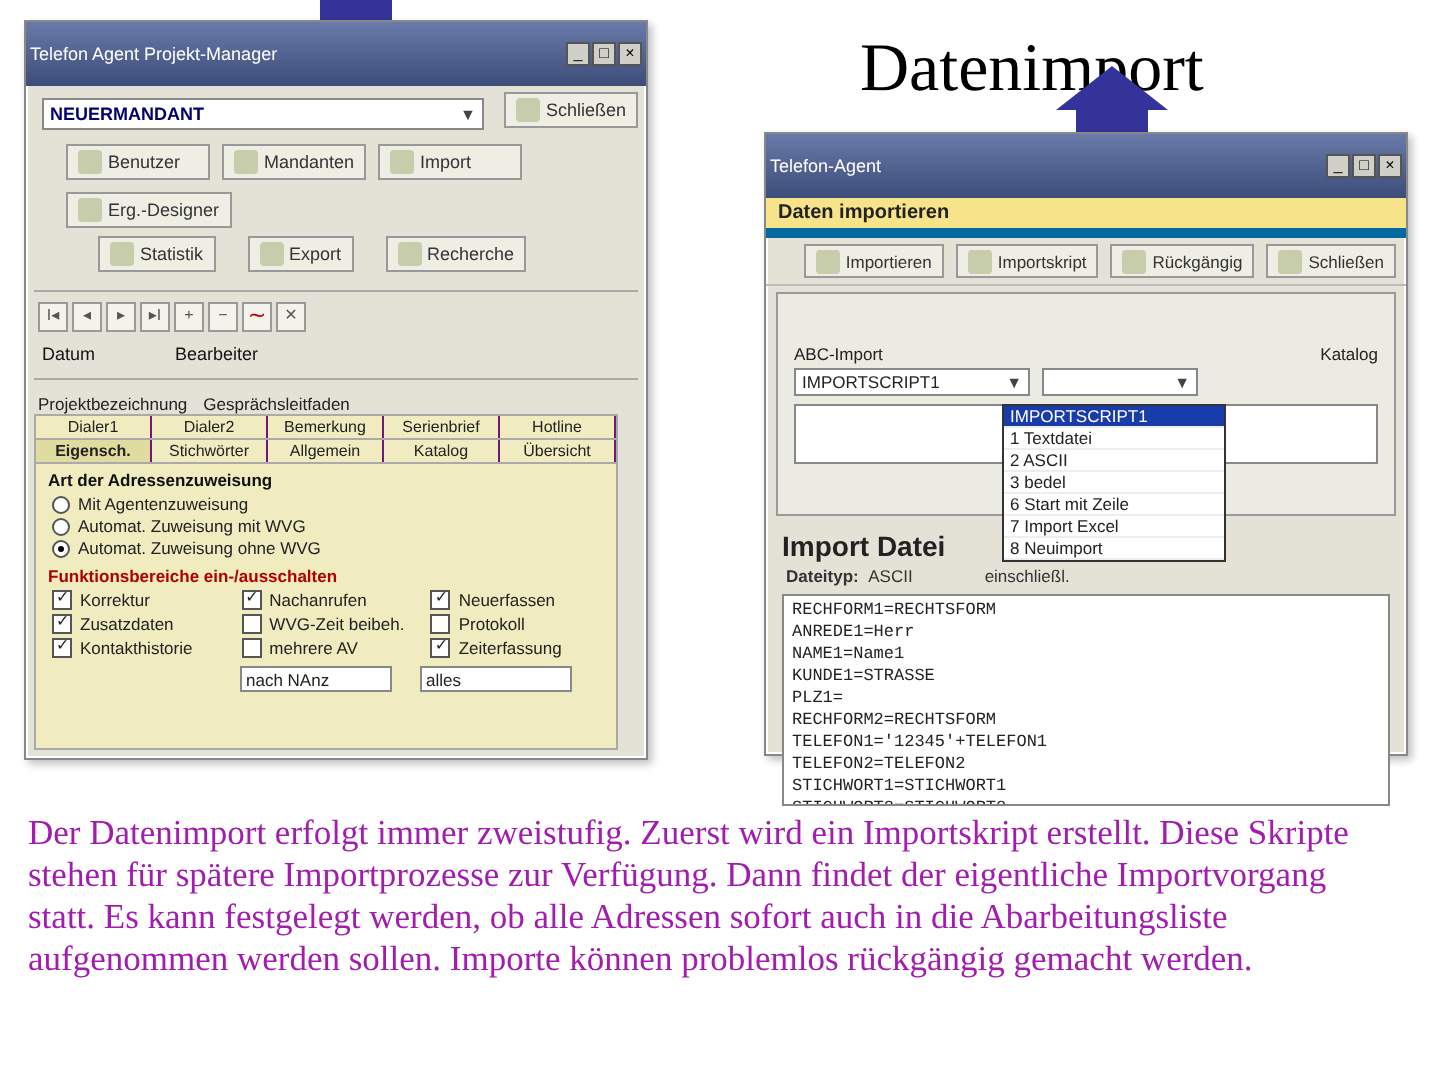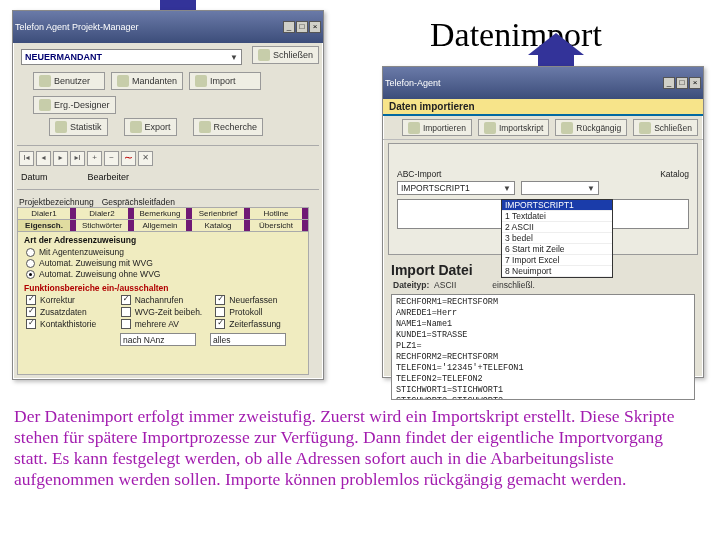--- a/index.html
+++ b/index.html
@@ -117,21 +117,21 @@
   .lbls { display:flex; padding:4px 8px; gap:40px; font-size:9px; color:#111; }
   .proj-row { display:flex; padding:4px 6px 2px; gap:8px; }
   .proj-row .field { flex:1; height:11px; background:#fff; border:1px solid #999; }
   .sep { border-top:1px solid #aaa; margin:3px 4px; }
 
   .yellow-tabs {
     position:absolute; left:4px; right:14px; top:196px; bottom:4px;
     border:1px solid #aaa; background:#f0ecc0;
   }
   .tabrow { display:flex; border-bottom:1px solid #aaa; font-size:8px; }
-  .tabrow span { flex:1; padding:1px 3px; border-right:6px solid #701a75; text-align:center; }
+  .tabrow span { flex:1; padding:1px 3px; border-right:1px solid #701a75; text-align:center; }
   .tabrow span.sel { background:#e0dca0; font-weight:bold; }
   .grouptitle { font-size:8.5px; font-weight:bold; padding:3px 6px 1px; color:#111; }
   .radios, .checks { padding:0 8px; font-size:8.5px; color:#222; }
   .radios div, .checks .row div { display:flex; align-items:center; gap:4px; margin:1px 0; }
   .dot { width:7px; height:7px; border-radius:50%; border:1px solid #555; background:#fff; display:inline-block;}
   .dot.on::after { content:""; display:block; width:3px; height:3px; border-radius:50%; background:#000; margin:2px; }
   .red { color:#b00000; font-weight:bold; }
   .cb { width:8px; height:8px; border:1px solid #555; background:#fff; display:inline-block; position:relative;}
   .cb.on::after { content:""; position:absolute; left:1px; top:-1px; font-size:9px; }
   .cb.on { background:#fff; }
@@ -142,21 +142,21 @@
     display:flex; gap:14px; padding:3px 8px; font-size:8.5px; align-items:center;
   }
   .mini-select {
     border:1px solid #888; background:#fff; height:11px; width:70px;
     display:inline-flex; align-items:center; padding:0 2px;
   }
 
   
   .subhead {
     background:#f7e48a; font-weight:bold; font-size:10px;
-    padding:2px 6px; border-bottom:2px solid #0369a1;
+    padding:2px 6px; border-bottom:5px solid #0369a1;
   }
   .r-toolbar {
     display:flex; gap:6px; padding:3px 5px; border-bottom:1px solid #bbb;
     justify-content:flex-end; align-items:center;
   }
   .r-toolbar .btn { font-size:8.5px; height:15px; }
   .import-area { border:1px solid #999; margin:3px 5px; background:#ecebe1; }
   .import-area .head {
     display:flex; justify-content:space-between; padding:2px 8px 1px;
     font-size:8.5px;

